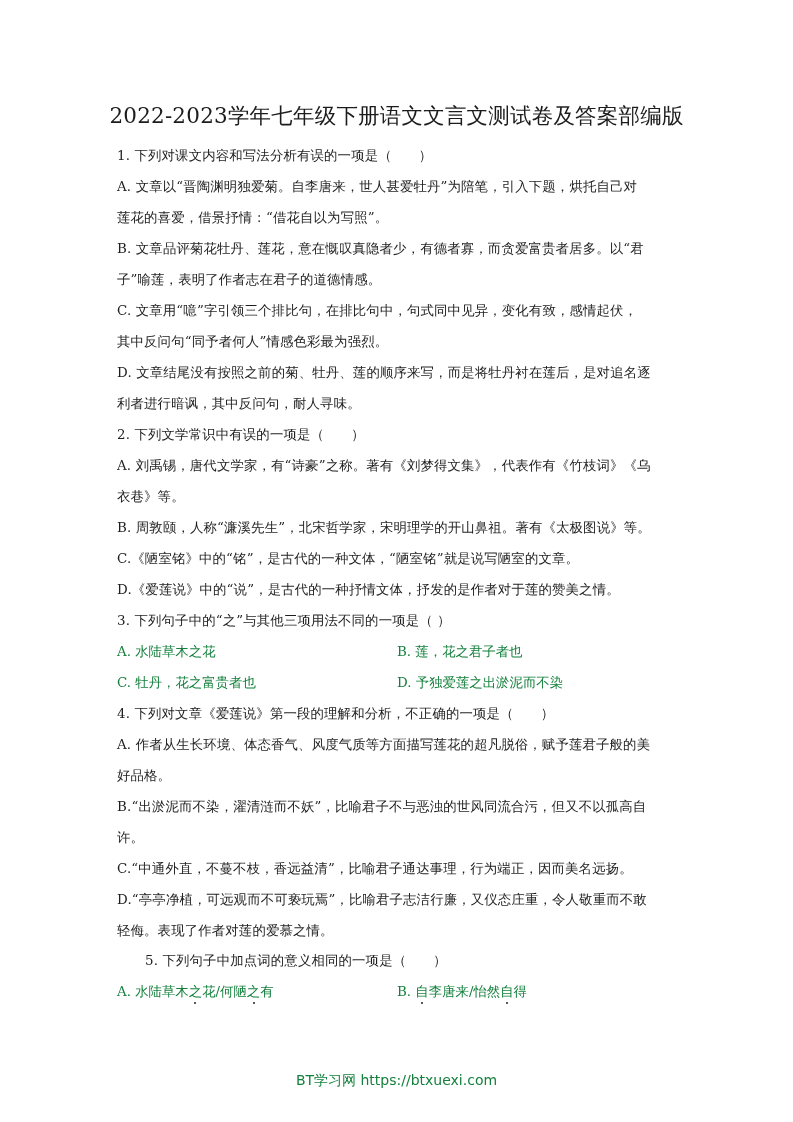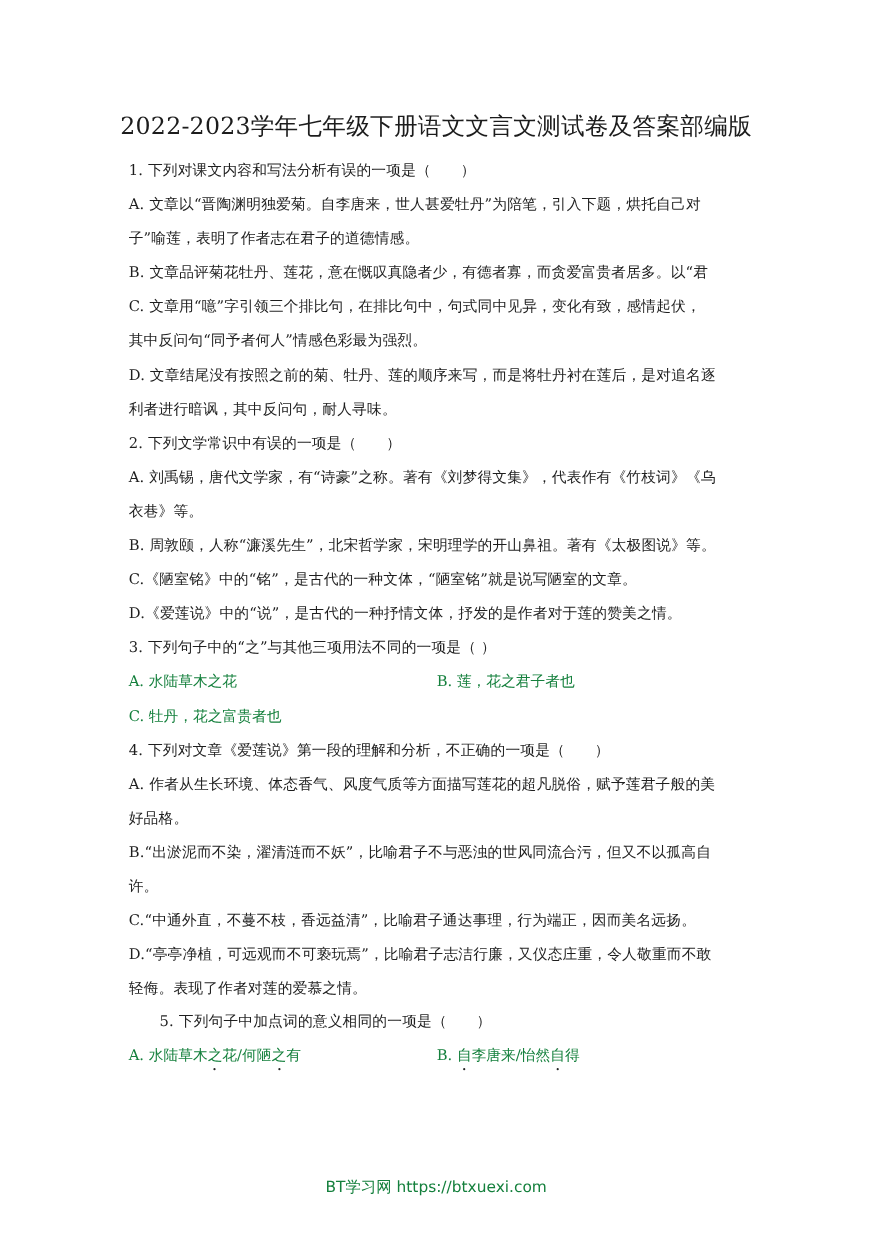--- a/index.html
+++ b/index.html
@@ -91,22 +91,23 @@
 
 <div class="page">
 
   <div class="title">2022-2023学年七年级下册语文文言文测试卷及答案部编版</div>
 
   <div class="content">
 
     <div>
       <div class="line">1. 下列对课文内容和写法分析有误的一项是（　　）</div>
       <div class="line">A. 文章以“晋陶渊明独爱菊。自李唐来，世人甚爱牡丹”为陪笔，引入下题，烘托自己对</div>
+      <div class="line">莲花的喜爱，借景抒情：“借花自以为写照”。</div>
+      <div class="line">B. 文章品评菊花牡丹、莲花，意在慨叹真隐者少，有德者寡，而贪爱富贵者居多。以“君</div>
       <div class="line">子”喻莲，表明了作者志在君子的道德情感。</div>
-      <div class="line">B. 文章品评菊花牡丹、莲花，意在慨叹真隐者少，有德者寡，而贪爱富贵者居多。以“君</div>
       <div class="line">C. 文章用“噫”字引领三个排比句，在排比句中，句式同中见异，变化有致，感情起伏，</div>
       <div class="line">其中反问句“同予者何人”情感色彩最为强烈。</div>
       <div class="line">D. 文章结尾没有按照之前的菊、牡丹、莲的顺序来写，而是将牡丹衬在莲后，是对追名逐</div>
       <div class="line">利者进行暗讽，其中反问句，耐人寻味。</div>
     </div>
 
     <div>
       <div class="line">2. 下列文学常识中有误的一项是（　　）</div>
       <div class="line">A. 刘禹锡，唐代文学家，有“诗豪”之称。著有《刘梦得文集》，代表作有《竹枝词》《乌</div>
       <div class="line">衣巷》等。</div>
@@ -116,20 +117,21 @@
     </div>
 
     <div>
       <div class="line">3. 下列句子中的“之”与其他三项用法不同的一项是（ ）</div>
       <div class="opts">
         <span class="col-a">A. 水陆草木之花</span>
         <span class="col-b">B. 莲，花之君子者也</span>
       </div>
       <div class="opts">
         <span class="col-a">C. 牡丹，花之富贵者也</span>
+        <span class="col-b">D. 予独爱莲之出淤泥而不染</span>
       </div>
     </div>
 
     <div>
       <div class="line">4. 下列对文章《爱莲说》第一段的理解和分析，不正确的一项是（　　）</div>
       <div class="line">A. 作者从生长环境、体态香气、风度气质等方面描写莲花的超凡脱俗，赋予莲君子般的美</div>
       <div class="line">好品格。</div>
       <div class="line">B.“出淤泥而不染，濯清涟而不妖”，比喻君子不与恶浊的世风同流合污，但又不以孤高自</div>
       <div class="line">许。</div>
       <div class="line">C.“中通外直，不蔓不枝，香远益清”，比喻君子通达事理，行为端正，因而美名远扬。</div>

